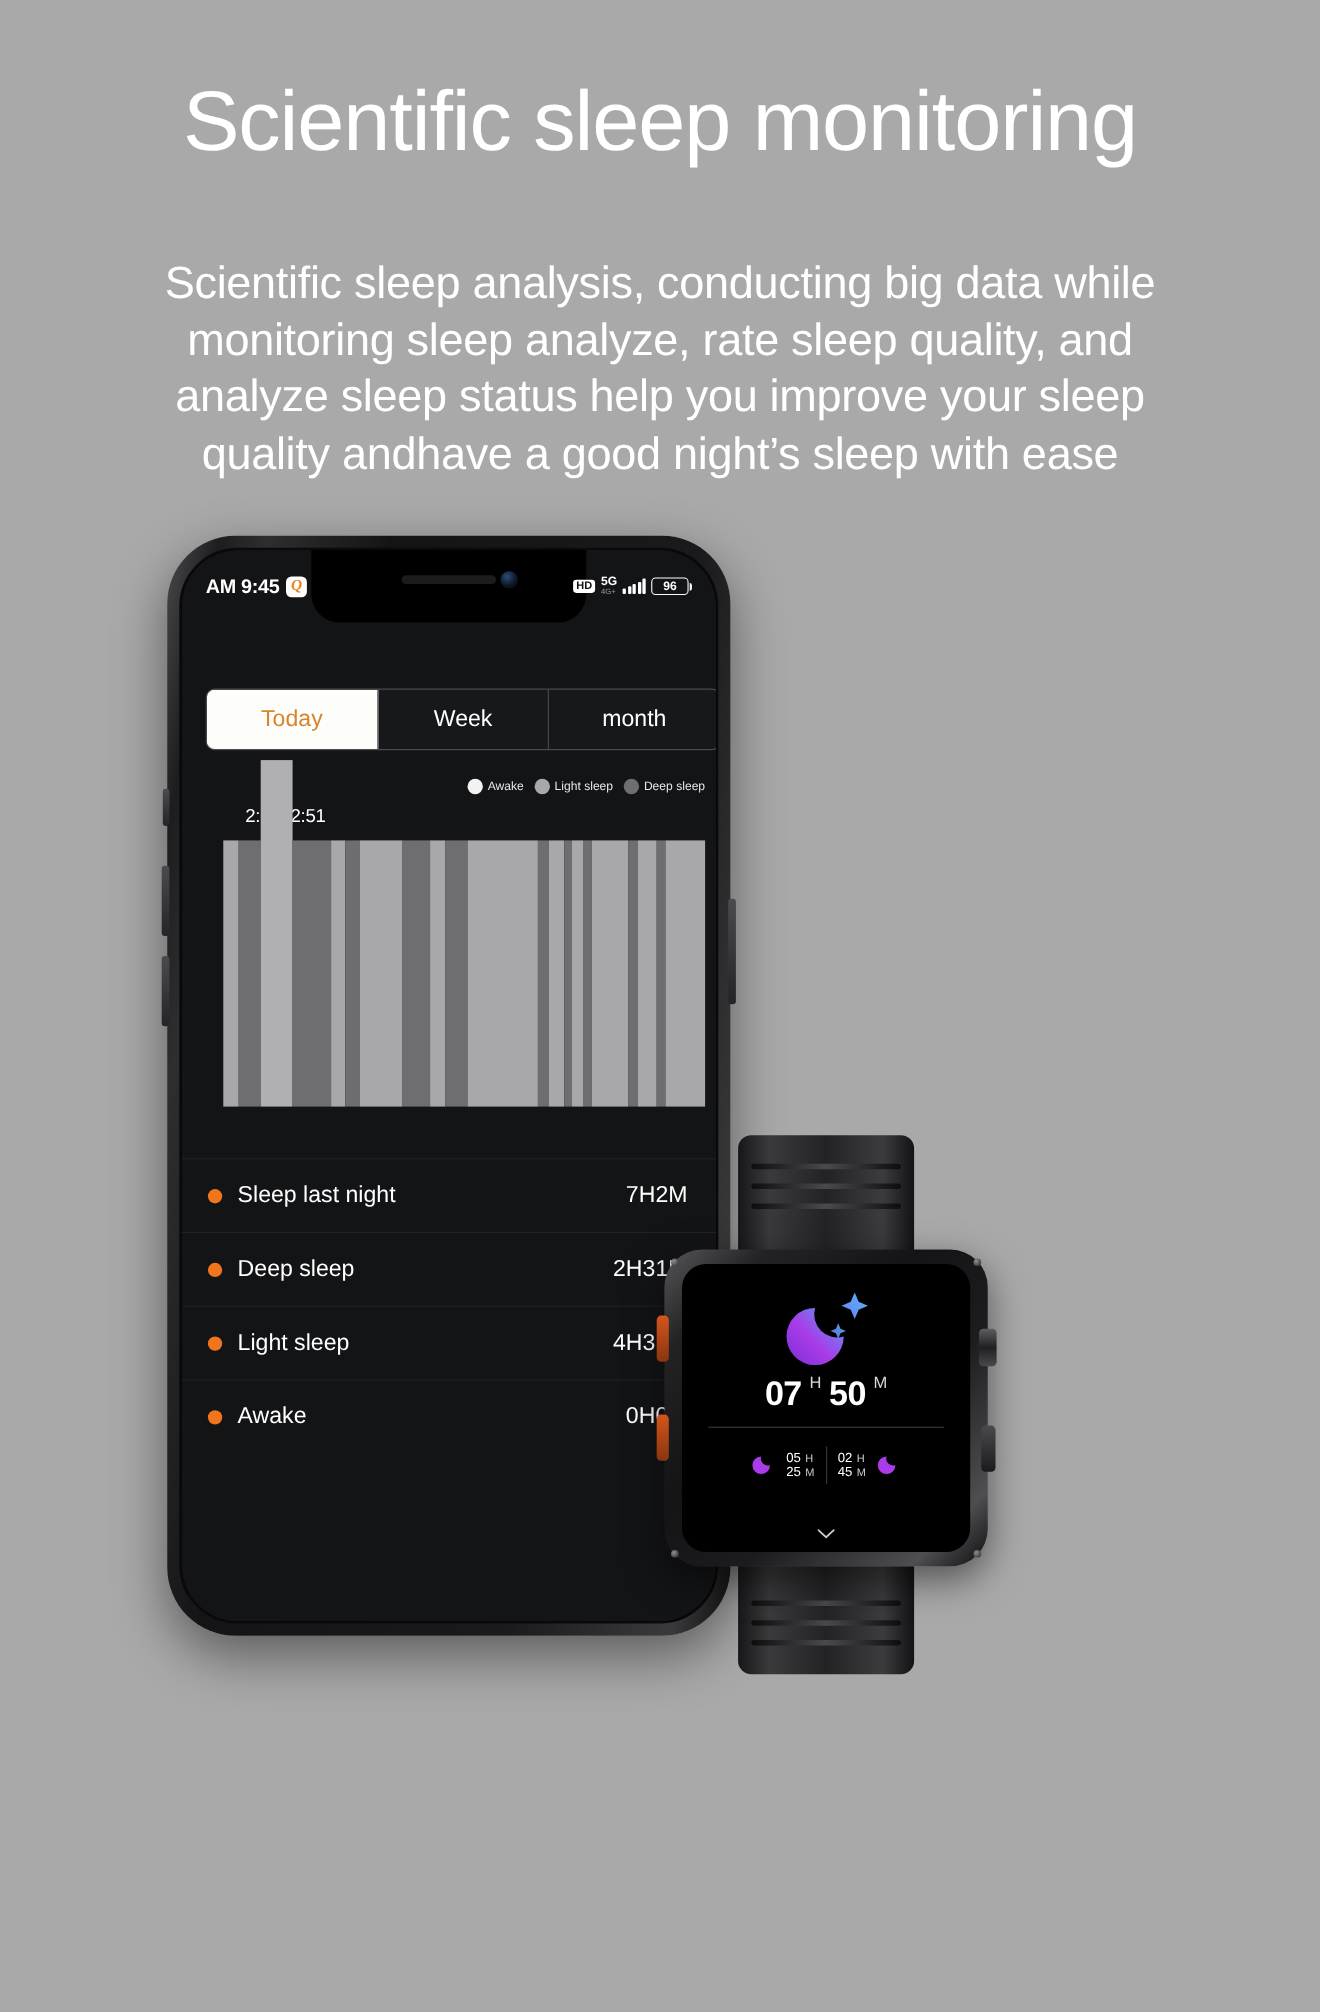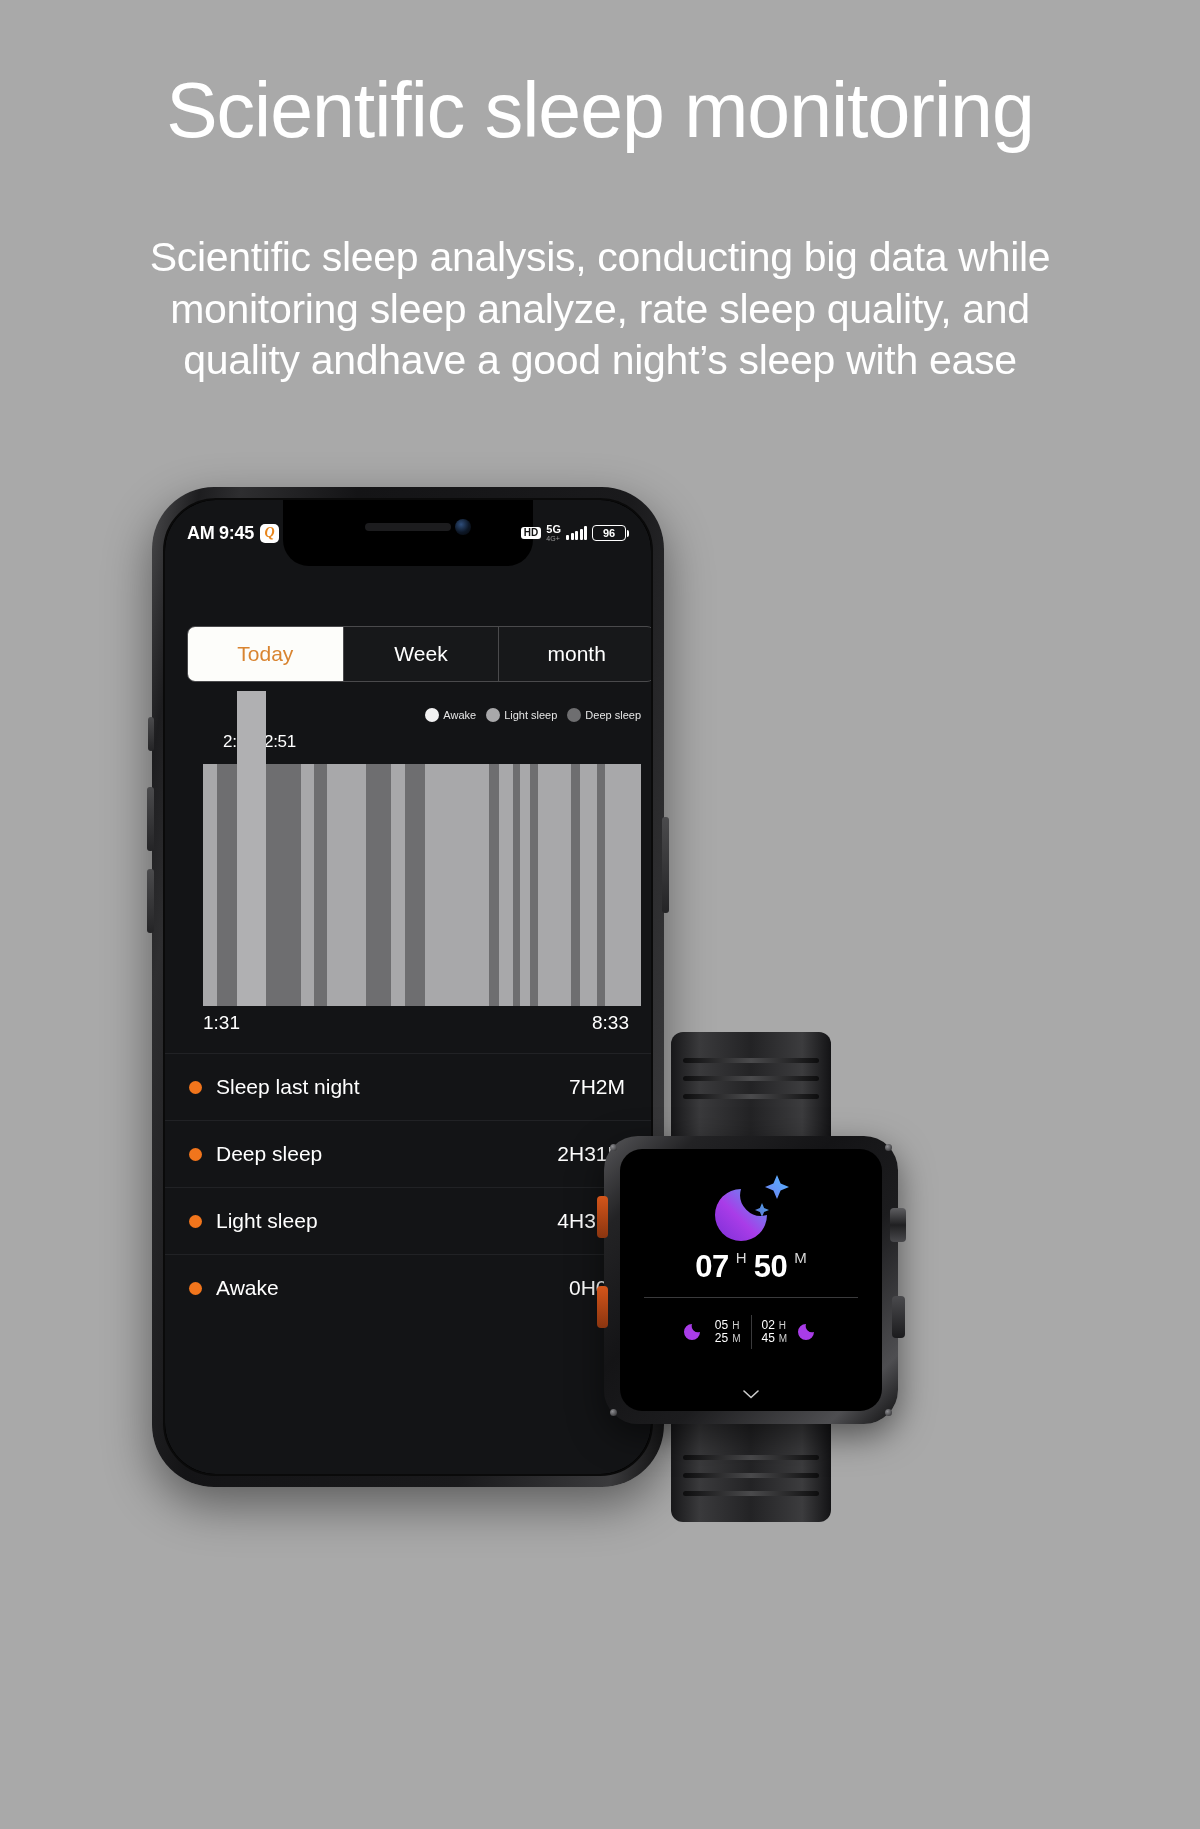--- a/index.html
+++ b/index.html
@@ -244,20 +244,21 @@
 </head>
 <body>
 
 <div class="page">
 
   <div class="headline">Scientific sleep monitoring</div>
 
   <div class="subcopy">
     <div>Scientific sleep analysis, conducting big data while</div>
     <div>monitoring sleep analyze, rate sleep quality, and</div>
+    <div>analyze sleep status help you improve your sleep</div>
     <div>quality andhave a good night’s sleep with ease</div>
   </div>
 
   <div class="phone">
     <div class="btn-side btn-l1"></div>
     <div class="btn-side btn-l2"></div>
     <div class="btn-side btn-l3"></div>
     <div class="btn-side btn-r1"></div>
 
     <div class="phone-inner">
@@ -349,24 +350,20 @@
               <div class="bar" style="left: 67.5%; width: 3.2%; height: 100%; background: rgb(168, 168, 170);"></div>
               <div class="bar" style="left: 70.7%; width: 1.6%; height: 100%; background: rgb(110, 110, 112);"></div>
               <div class="bar" style="left: 72.3%; width: 2.4%; height: 100%; background: rgb(168, 168, 170);"></div>
               <div class="bar" style="left: 74.7%; width: 1.8%; height: 100%; background: rgb(110, 110, 112);"></div>
               <div class="bar" style="left: 76.5%; width: 7.5%; height: 100%; background: rgb(168, 168, 170);"></div>
               <div class="bar" style="left: 84%; width: 2%; height: 100%; background: rgb(110, 110, 112);"></div>
               <div class="bar" style="left: 86%; width: 4%; height: 100%; background: rgb(168, 168, 170);"></div>
               <div class="bar" style="left: 90%; width: 1.8%; height: 100%; background: rgb(110, 110, 112);"></div>
               <div class="bar" style="left: 91.8%; width: 8.2%; height: 100%; background: rgb(168, 168, 170);"></div>
             </div>
-          <div class="axis-row">
-            <span>1:31</span>
-            <span>8:33</span>
-          </div>
         </div>
 
         <div class="stats">
           <div class="stat-row">
             <div class="stat-left">
               <span class="stat-dot"></span>
               <span class="stat-label">Sleep last night</span>
             </div>
             <span class="stat-value">7H2M</span>
           </div>

